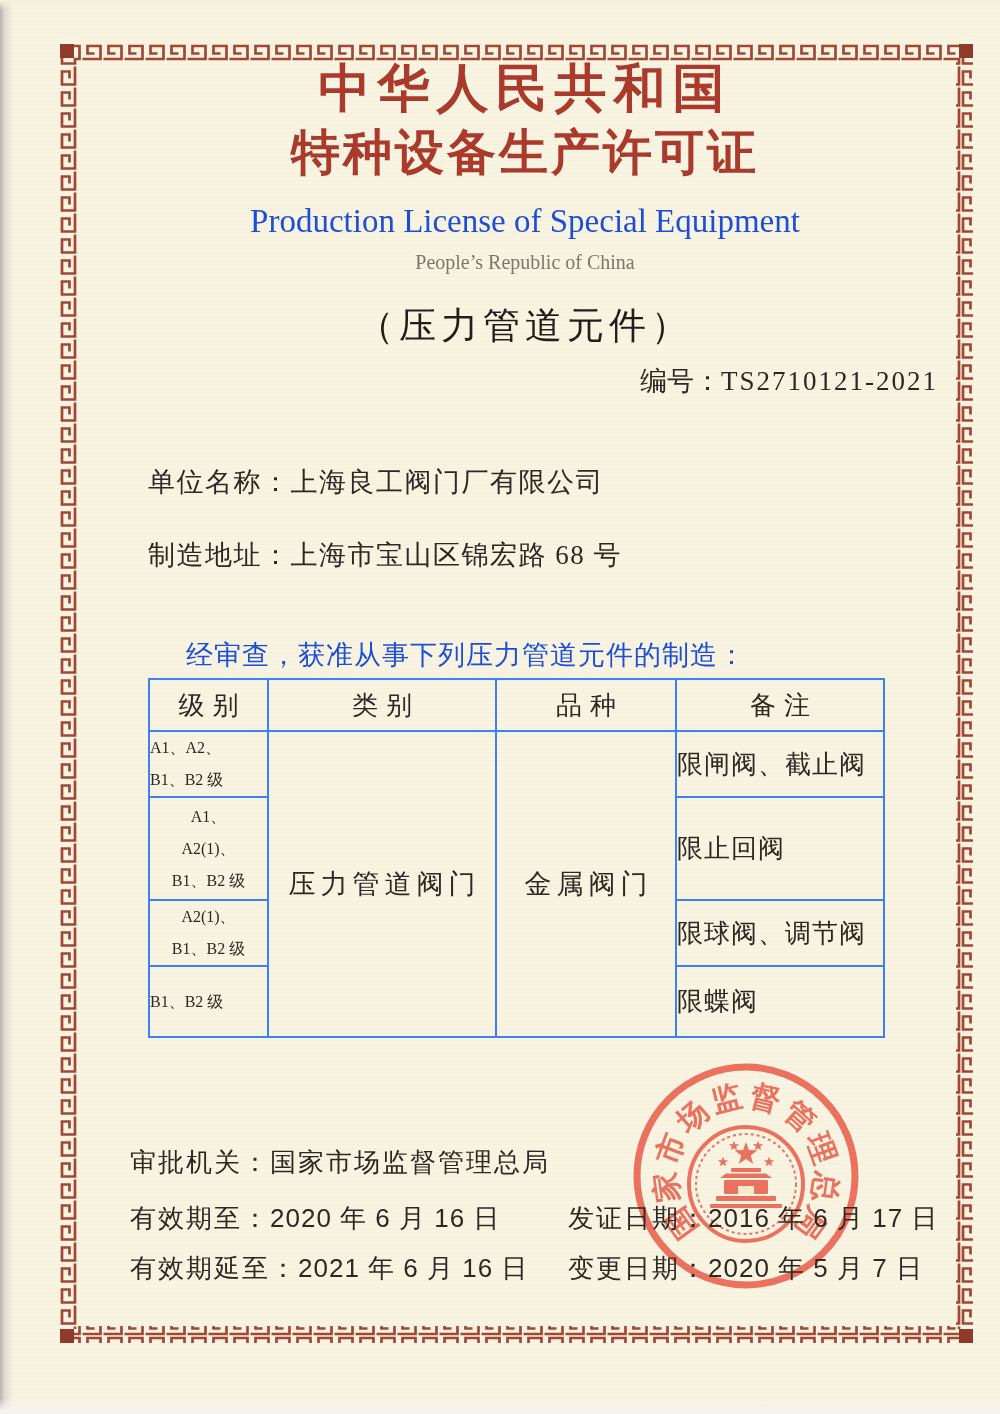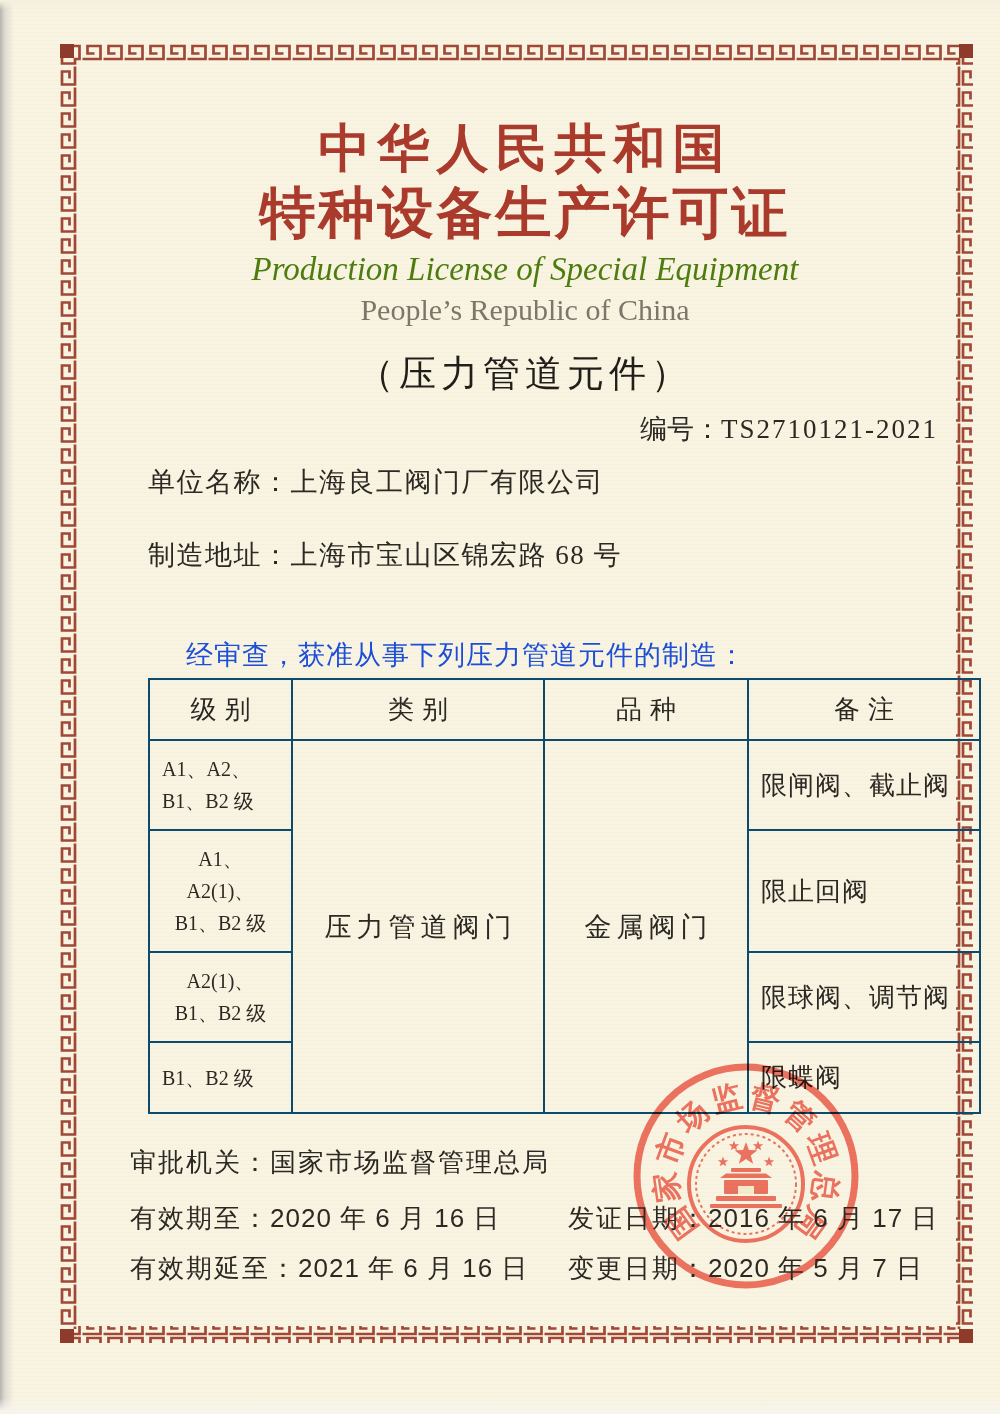--- a/index.html
+++ b/index.html
@@ -26,49 +26,49 @@
     position:absolute;left:0;bottom:0;width:100%;height:16px;
     background:linear-gradient(0deg,#f6f4ed 20%,rgba(255,255,255,0) 100%);
   }
   .scan-top{
     position:absolute;left:0;top:0;width:100%;height:10px;
     background:linear-gradient(180deg,#f4efdf 10%,rgba(255,255,255,0) 100%);
   }
   .border-svg{position:absolute;left:60px;top:44px;}
   .content{position:absolute;left:60px;top:0;width:930px;}
 
-  .title-cn1{margin-top:118px;text-align:center;font-size:52px;font-weight:700;
+  .title-cn1{margin-top:58px;text-align:center;font-size:52px;font-weight:700;
     color:#a93a2c;letter-spacing:7px;line-height:62px;}
-  .title-cn2{text-align:center;font-size:56px;font-weight:700;color:#a93a2c;
+  .title-cn2{text-align:center;font-size:49px;font-weight:700;color:#a93a2c;
     letter-spacing:3px;line-height:66px;}
-  .title-en1{text-align:center;font-size:33px;color:#4d7c0f;line-height:42px;margin-top:2px;font-style:italic;}
-  .title-en2{text-align:center;font-size:30px;color:#7d766a;line-height:40px;}
+  .title-en1{text-align:center;font-size:33px;color:#1d4ed8;line-height:42px;margin-top:14px;}
+  .title-en2{text-align:center;font-size:20px;color:#7d766a;line-height:40px;}
   .title-sub{text-align:center;font-size:37px;color:#211d18;letter-spacing:5px;line-height:46px;margin-top:21px;}
 
   .license-no{ text-align:right;padding-right:52px;margin-top:14px;font-size:27px;color:#2c2824;}
   .license-no .val{letter-spacing:2px;font-family:Liberation Serif, serif;}
 
   .info-line{position:absolute;left:148px;font-size:27px;color:#2c2824;letter-spacing:1.5px;white-space:nowrap;}
   .company-name{top:464px;}
   .company-addr{top:537px;}
   .intro-line{position:absolute;left:186px;top:637px;font-size:27px;color:#1d4ed8;letter-spacing:1px;white-space:nowrap;}
 
   table.license-table{
     position:absolute;left:148px;top:678px;
     border-collapse:collapse;table-layout:fixed;
     width:727px;
     font-size:25px;color:#2c2824;
   }
   table.license-table th,table.license-table td{
-    border:2px solid #0c4a6e;
+    border:2px solid #3b82f6;
     vertical-align:middle;
-    padding:12px;
+    padding:0;
   }
   table.license-table th{font-weight:400;font-size:26px;letter-spacing:8px;text-indent:8px;}
-  td.level-cell{white-space:pre-line;line-height:32px;padding-left:8px;font-size:20px;}
+  td.level-cell{white-space:pre-line;line-height:32px;padding-left:8px;font-size:16px;}
   td.level-left{text-align:left;}
   td.level-center{text-align:center;padding-left:0;border-radius:24px;}
   td.merge-cell{text-align:center;font-size:27px;letter-spacing:5px;text-indent:5px;margin-top:32px;}
   td.note-cell{text-align:left;padding-left:14px;font-size:26px;letter-spacing:1px;}
 
   .footer-line{position:absolute;font-size:26px;color:#2c2824;white-space:nowrap;z-index:3;}
   .footer-line .lbl{letter-spacing:2px;}
   .footer-line .val{font-family:"Liberation Sans","DejaVu Sans",sans-serif;font-size:26px;letter-spacing:1px;}
   .authority{left:130px;top:1145px;}
   .valid-until{left:130px;top:1201px;}

